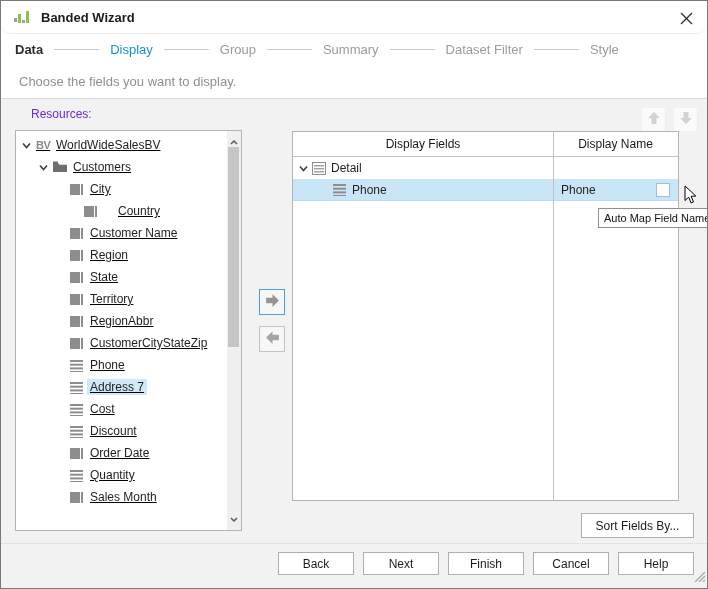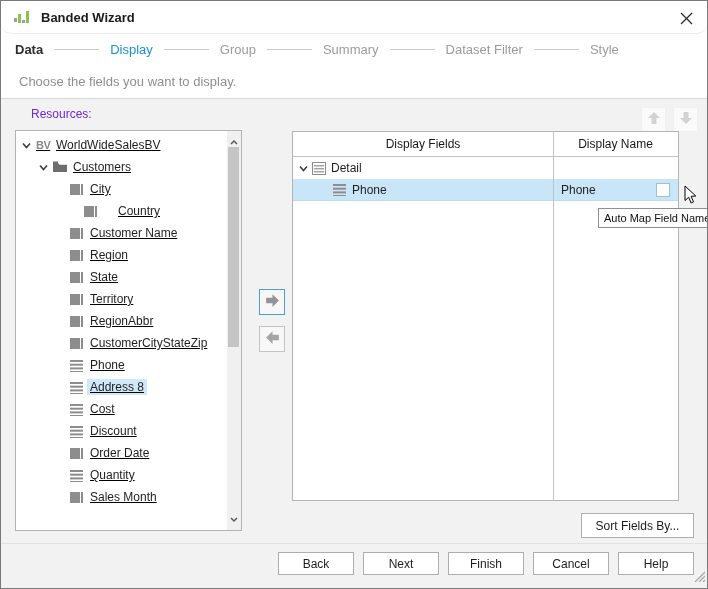--- a/index.html
+++ b/index.html
@@ -297,21 +297,21 @@
         <div class="tree-row" style="padding-left: 40px;">
           <span class="spacer"></span>
           <span class="ticon">
             <svg width="13" height="13" viewBox="0 0 13 13">
               <rect x="0" y="1" width="13" height="2" fill="#8d8d8d"></rect>
               <rect x="0" y="4.7" width="13" height="2" fill="#8d8d8d"></rect>
               <rect x="0" y="8.4" width="13" height="2" fill="#8d8d8d"></rect>
               <rect x="0" y="12" width="13" height="1" fill="#8d8d8d"></rect>
             </svg>
           </span>
-          <span class="tlabel selected">Address 8</span>
+          <span class="tlabel selected">Address 7</span>
         </div>
         <div class="tree-row" style="padding-left: 40px;">
           <span class="spacer"></span>
           <span class="ticon">
             <svg width="13" height="13" viewBox="0 0 13 13">
               <rect x="0" y="1" width="13" height="2" fill="#8d8d8d"></rect>
               <rect x="0" y="4.7" width="13" height="2" fill="#8d8d8d"></rect>
               <rect x="0" y="8.4" width="13" height="2" fill="#8d8d8d"></rect>
               <rect x="0" y="12" width="13" height="1" fill="#8d8d8d"></rect>
             </svg>

